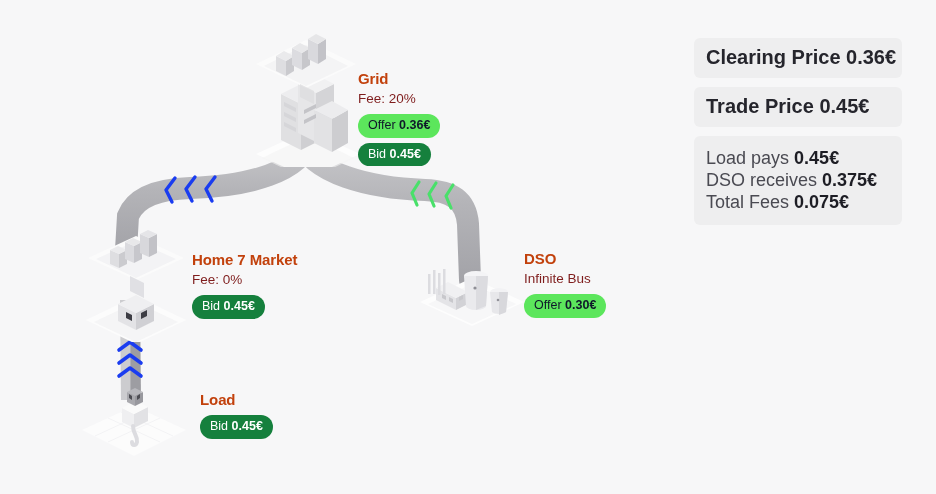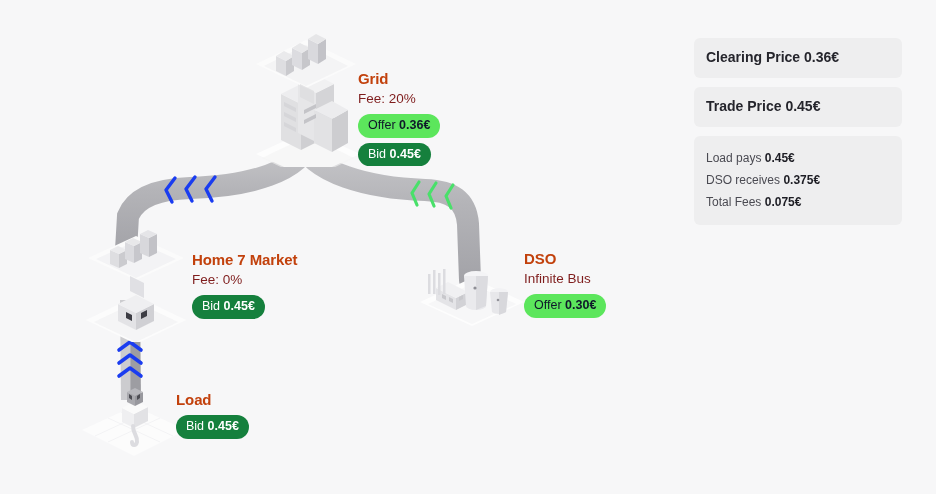--- a/index.html
+++ b/index.html
@@ -84,28 +84,28 @@
     top: 38px;
     width: 208px;
   }
   .panel {
     background: #eeeeef;
     border-radius: 6px;
     padding: 11px 12px 12px 12px;
     margin-bottom: 9px;
   }
   .panel-headline {
-    font-size: 14px;
+    font-size: 20px;
     font-weight: bold;
     color: #25252c;
     line-height: 17px;
     white-space: nowrap;
   }
   .panel-row {
-    font-size: 12px;
+    font-size: 18px;
     color: #4a4a52;
     line-height: 22px;
     white-space: nowrap;
   }
   .panel-row .rv {
     font-weight: bold;
     color: #1d1d24;
   }
 </style>
 </head>
@@ -318,21 +318,21 @@
     <div class="node-title">Home 7 Market</div>
     <div class="node-sub">Fee: 0%</div>
     <div class="pill-row">
       <span class="pill pill-bid">
         <span class="pill-kind">Bid</span>
         <span class="pill-value">0.45€</span>
       </span>
     </div>
   </div>
 
-  <div class="node-label" style="left:176px; top:391px;">
+  <div class="node-label" style="left:200px; top:391px;">
     <div class="node-title">Load</div>
     <div class="pill-row">
       <span class="pill pill-bid">
         <span class="pill-kind">Bid</span>
         <span class="pill-value">0.45€</span>
       </span>
     </div>
   </div>
 
   <div class="node-label" style="left:524px; top:250px;">

